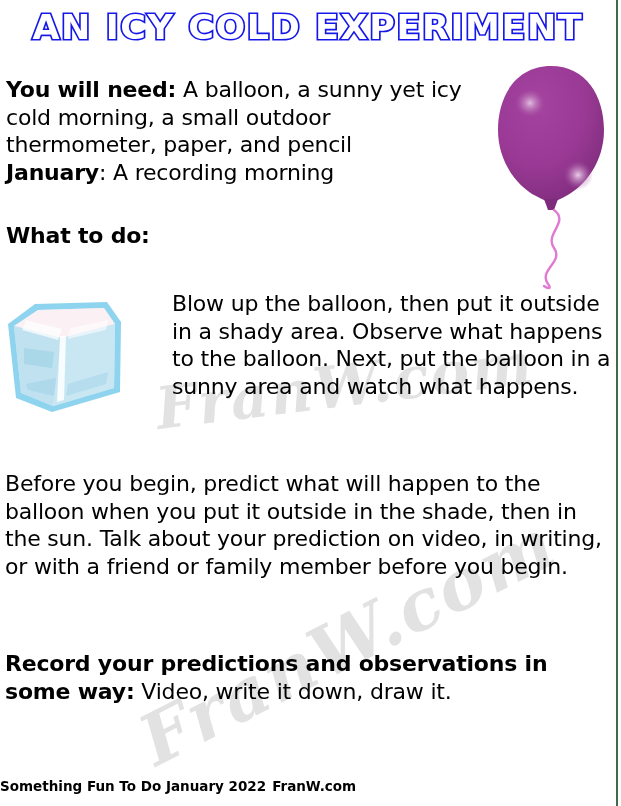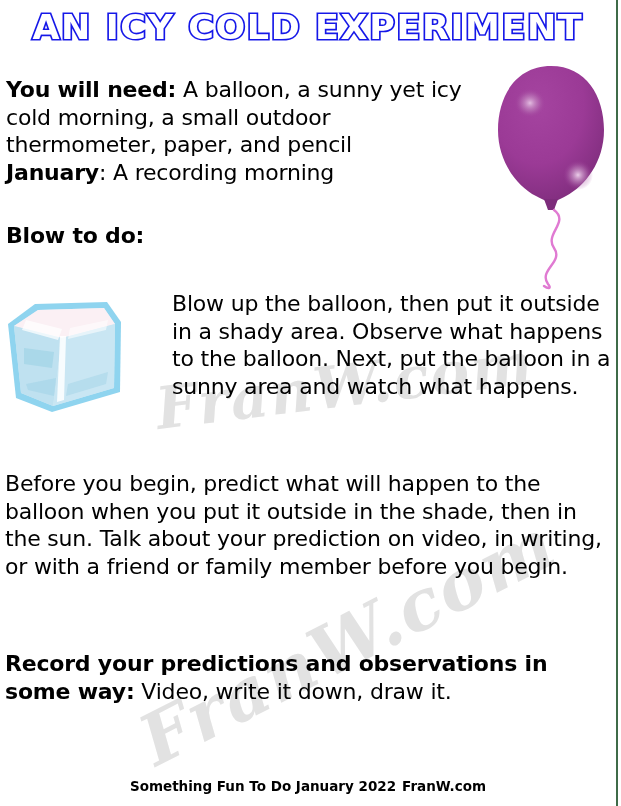--- a/index.html
+++ b/index.html
@@ -96,21 +96,20 @@
   .p-blow   { left: 172px; top: 290px; width: 440px; }
   .p-before { left: 5px;  top: 470px; width: 606px; }
   .p-record { left: 5px;  top: 650px; width: 606px; }
 
   
   .footer {
     position: absolute;
     left: 0;
     top: 778px;
     width: 616px;
-    text-align: center;
     font-family: "DejaVu Sans", sans-serif;
     font-size: 13.5px;
     font-weight: 700;
     color: #000000;
   }
   .footer .sep { display: inline-block; width: 6px; }
 
   
   .balloon {
     position: absolute;
@@ -141,21 +140,21 @@
 
   <div class="title-wrap">
     <span class="title">AN ICY COLD EXPERIMENT</span>
   </div>
 
   <div class="para p-need">
     <b>You will need:</b><span> A balloon, a sunny yet icy cold morning, a small outdoor thermometer, paper, and pencil</span><br>
     <b>January</b><span>: A recording morning</span>
   </div>
 
-  <div class="para p-whatdo">Blow to do:</div>
+  <div class="para p-whatdo">What to do:</div>
 
   <div class="para p-before">Before you begin, predict what will happen to the balloon when you put it outside in the shade, then in the sun. Talk about your prediction on video, in writing, or with a friend or family member before you begin.</div>
 
   <div class="para p-blow">Blow up the balloon, then put it outside in a shady area. Observe what happens to the balloon. Next, put the balloon in a sunny area and watch what happens.</div>
 
   <div class="para p-record">
     <b>Record your predictions and observations in some way:</b><span> Video, write it down, draw it.</span>
   </div>
 
   <div class="footer">

